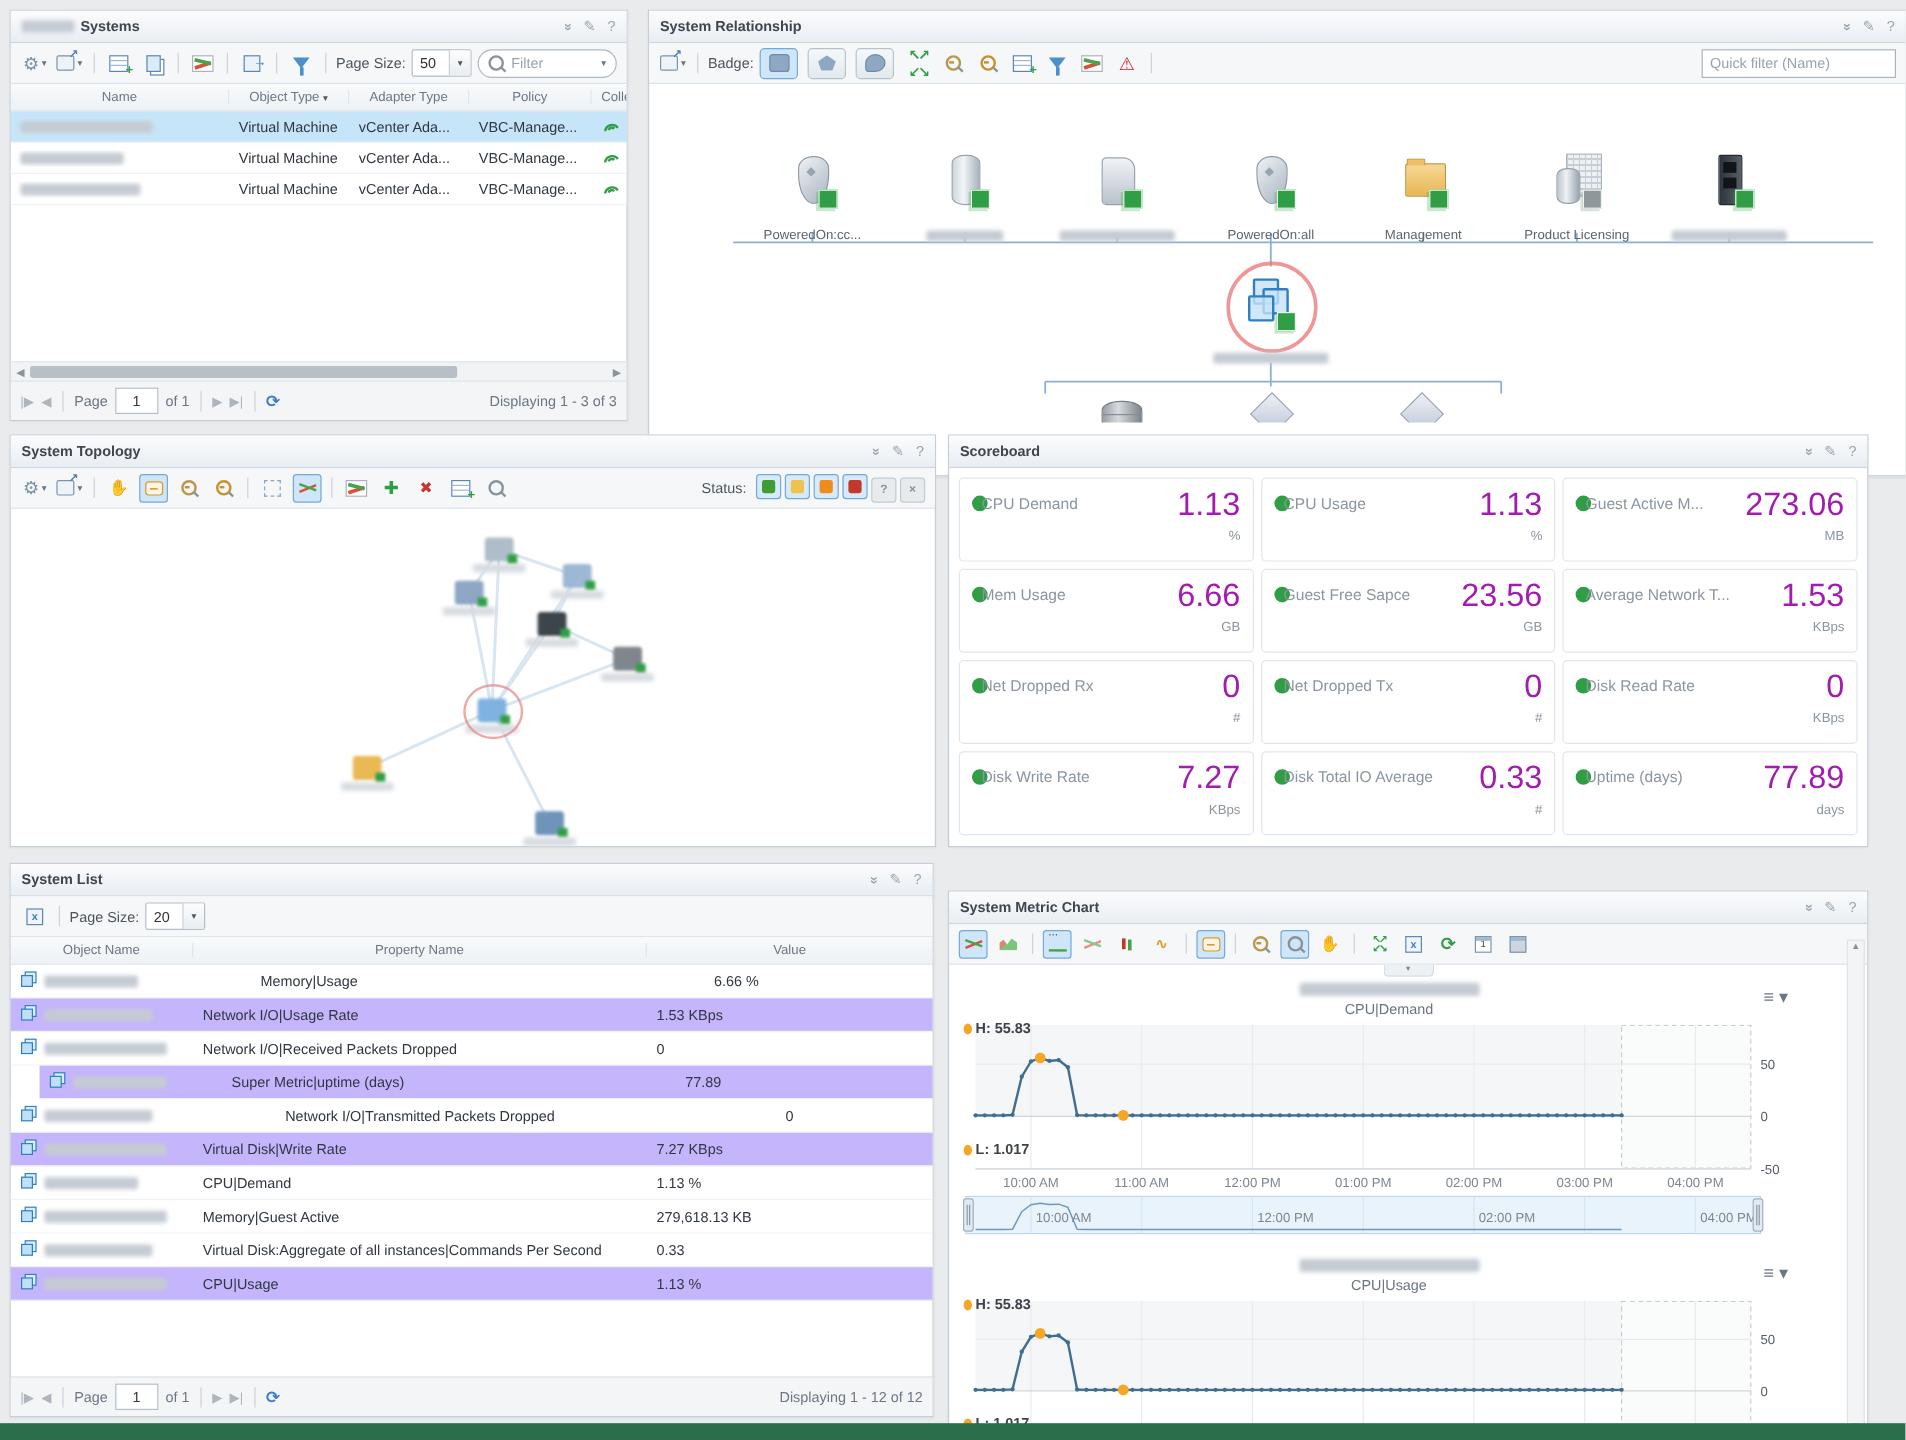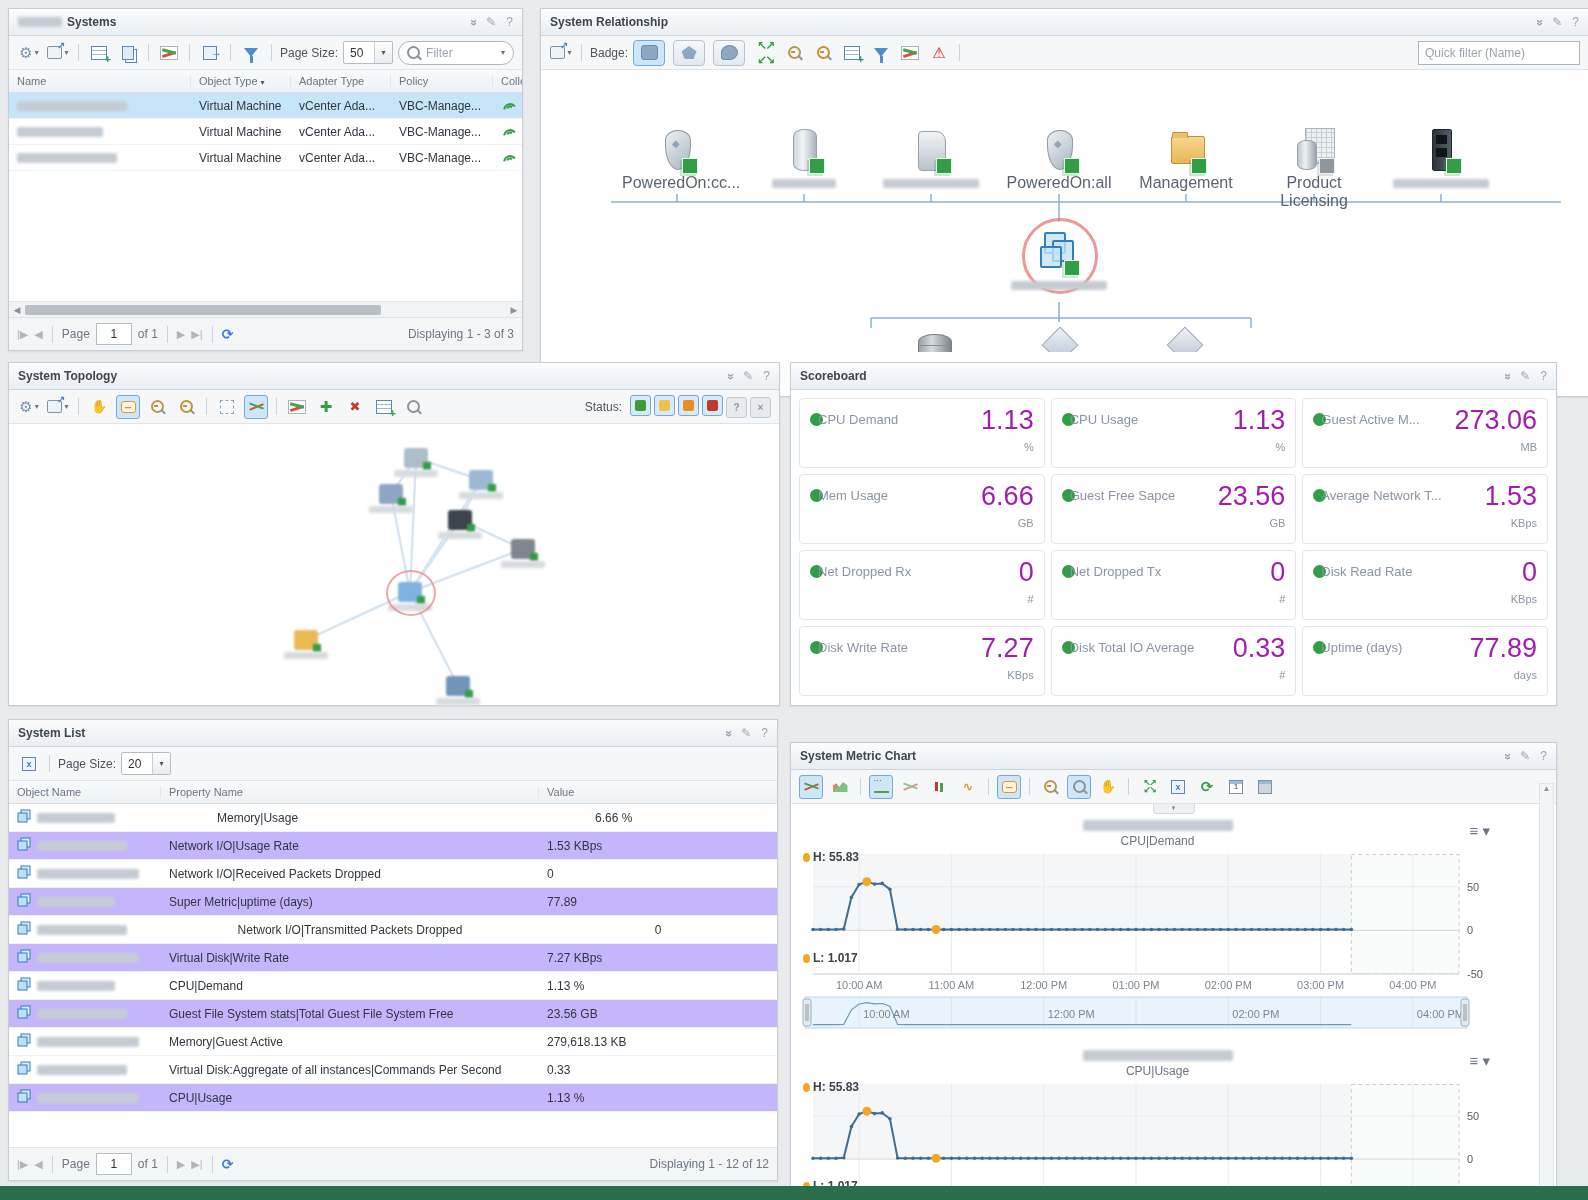--- a/index.html
+++ b/index.html
@@ -69,21 +69,21 @@
   .selbox{display:inline-flex;align-items:center;border:1px solid #b4bec8;background:#fff;height:21px;border-radius:2px;}
   .selbox .val{padding:0 6px;min-width:18px;font-size:12px;color:#333;}
   .selbox .dd{width:17px;height:100%;border-left:1px solid #c7d0d9;background:linear-gradient(#fdfdfd,#e9edf1);
               display:flex;align-items:center;justify-content:center;font-size:8px;color:#555;}
   .search-pill{display:inline-flex;align-items:center;gap:6px;border:1px solid #aeb8c2;border-radius:12px;background:#fff;
                height:22px;padding:0 8px;color:#9aa3ad;font-size:12px;}
   .qinput{border:1px solid #aab4be;height:22px;padding:0 6px;font-size:12px;color:#9aa3ad;background:#fff;display:flex;align-items:center;width:148px;}
   
   .thead{display:flex;background:linear-gradient(#f8fafb,#eef2f5);border-bottom:1px solid #d6dee5;height:22px;
          align-items:center;font-size:11px;color:#6d7683;}
-  .thead .cell{border-right:1px solid #dfe6ec;}
+  .thead .cell{border-right:1px solid #dfe6ec;text-align:center;}
   .cell{padding:0 8px;box-sizing:border-box;overflow:hidden;white-space:nowrap;}
   .trow{display:flex;align-items:center;height:25px;font-size:12px;color:#303741;border-bottom:1px solid #f0f3f6;background:#fff;}
   .trow.alt{background:#c4b5fd;}
   .trow.selected{background:#c7e5f8;}
   .redact{display:inline-block;height:10px;border-radius:2px;background:#c5cbd3;filter:blur(1.6px);vertical-align:middle;}
   
   .pager{position:absolute;left:0;right:0;bottom:0;height:32px;background:#f3f5f7;border-top:1px solid #dde3e9;
          display:flex;align-items:center;padding:0 8px;font-size:12px;color:#6d7683;gap:6px;}
   .pgbtn{color:#aeb6bd;font-size:11px;cursor:pointer;}
   .pginput{width:34px;height:20px;border:1px solid #b4bec8;background:#fff;text-align:center;font-size:12px;color:#333;
@@ -99,21 +99,21 @@
   .tile{border:1px solid #e1e6ea;border-radius:4px;background:#fff;position:relative;padding:10px 10px;box-sizing:border-box;}
   .tile .dot{position:absolute;left:10px;top:14px;width:13px;height:13px;border-radius:50%;background:#2f9e44;}
   .tile .tl{position:absolute;left:18px;top:13px;font-size:13px;color:#8b95a1;max-width:130px;overflow:hidden;white-space:nowrap;}
   .tile .tv{position:absolute;right:10px;top:6px;font-size:27px;color:#a21caf;}
   .tile .tu{position:absolute;right:10px;top:42px;font-size:11px;color:#8b95a1;}
   
   .rnode{position:absolute;width:110px;text-align:center;}
   .nicon{position:relative;width:46px;height:44px;margin:0 auto;}
   .nbadge{position:absolute;right:2px;bottom:-2px;width:14px;height:14px;background:#2f9e44;border:1px solid #e9f5ec;box-shadow:-2px 2px 0 rgba(47,158,68,.25);}
   .nbadge.gray{background:#8f969c;box-shadow:-2px 2px 0 rgba(120,126,132,.25);}
-  .rlabel{margin-top:2px;font-size:16px;color:#5a6470;}
+  .rlabel{margin-top:18px;font-size:11px;color:#5a6470;}
   .shape-shield{position:absolute;left:11px;top:2px;width:24px;height:38px;background:linear-gradient(135deg,#eef1f4,#a9b5c0);
                 border:1px solid #8d98a3;border-radius:48% 48% 50% 50%/26% 26% 62% 62%;}
   .shape-shield::after{content:"\25C6";position:absolute;left:6px;top:7px;color:#98a4b0;font-size:10px;}
   .shape-cyl{position:absolute;left:12px;top:1px;width:22px;height:40px;background:linear-gradient(90deg,#cfd6dd,#f2f5f8 40%,#aab4be);
              border:1px solid #98a2ac;border-radius:11px/7px;}
   .shape-box{position:absolute;left:10px;top:3px;width:26px;height:38px;background:linear-gradient(180deg,#f1f4f7,#b9c2cb);
              border:1px solid #98a2ac;border-radius:4px 10px 4px 4px;}
   .shape-folder{position:absolute;left:8px;top:8px;width:32px;height:26px;background:linear-gradient(#f6d893,#e8b654);border:1px solid #c2913a;border-radius:2px;}
   .shape-folder::before{content:"";position:absolute;left:0;top:-5px;width:14px;height:5px;background:#eec068;border:1px solid #c2913a;border-bottom:none;border-radius:2px 2px 0 0;}
   .shape-grid{position:absolute;left:14px;top:0px;width:28px;height:34px;background:
@@ -664,21 +664,21 @@
         <span class="cell" style="width: 152px; display: flex; align-items: center; gap: 6px;">
           <span><svg width="14" height="14" viewBox="0 0 14 14">
               <rect x="4" y="1" width="9" height="9" fill="#dceefb" stroke="#2f7fc1"></rect>
               <rect x="1" y="4" width="9" height="9" fill="#bfe0f5" stroke="#2f7fc1"></rect>
             </svg></span>
           <span class="redact" style="width: 102px;"></span>
         </span>
         <span class="cell" style="width: 378px;">Network I/O|Received Packets Dropped</span>
         <span class="cell" style="flex: 1 1 0%;">0</span>
       </div>
-      <div class="trow alt" style="height: 27px;">
+      <div class="trow alt" style="height: 27px; margin-left: 24px;">
         <span class="cell" style="width: 152px; display: flex; align-items: center; gap: 6px;">
           <span><svg width="14" height="14" viewBox="0 0 14 14">
               <rect x="4" y="1" width="9" height="9" fill="#dceefb" stroke="#2f7fc1"></rect>
               <rect x="1" y="4" width="9" height="9" fill="#bfe0f5" stroke="#2f7fc1"></rect>
             </svg></span>
           <span class="redact" style="width: 78px;"></span>
         </span>
         <span class="cell" style="width: 378px;">Super Metric|uptime (days)</span>
         <span class="cell" style="flex: 1 1 0%;">77.89</span>
       </div>
@@ -707,31 +707,20 @@
       <div class="trow" style="height: 27px;">
         <span class="cell" style="width: 152px; display: flex; align-items: center; gap: 6px;">
           <span><svg width="14" height="14" viewBox="0 0 14 14">
               <rect x="4" y="1" width="9" height="9" fill="#dceefb" stroke="#2f7fc1"></rect>
               <rect x="1" y="4" width="9" height="9" fill="#bfe0f5" stroke="#2f7fc1"></rect>
             </svg></span>
           <span class="redact" style="width: 78px;"></span>
         </span>
         <span class="cell" style="width: 378px;">CPU|Demand</span>
         <span class="cell" style="flex: 1 1 0%;">1.13 %</span>
-      </div>
-      <div class="trow alt" style="height: 27px;">
-        <span class="cell" style="width: 152px; display: flex; align-items: center; gap: 6px;">
-          <span><svg width="14" height="14" viewBox="0 0 14 14">
-              <rect x="4" y="1" width="9" height="9" fill="#dceefb" stroke="#2f7fc1"></rect>
-              <rect x="1" y="4" width="9" height="9" fill="#bfe0f5" stroke="#2f7fc1"></rect>
-            </svg></span>
-          <span class="redact" style="width: 90px;"></span>
-        </span>
-        <span class="cell" style="width: 378px;">Guest File System stats|Total Guest File System Free</span>
-        <span class="cell" style="flex: 1 1 0%;">23.56 GB</span>
       </div>
       <div class="trow" style="height: 27px;">
         <span class="cell" style="width: 152px; display: flex; align-items: center; gap: 6px;">
           <span><svg width="14" height="14" viewBox="0 0 14 14">
               <rect x="4" y="1" width="9" height="9" fill="#dceefb" stroke="#2f7fc1"></rect>
               <rect x="1" y="4" width="9" height="9" fill="#bfe0f5" stroke="#2f7fc1"></rect>
             </svg></span>
           <span class="redact" style="width: 102px;"></span>
         </span>
         <span class="cell" style="width: 378px;">Memory|Guest Active</span>

